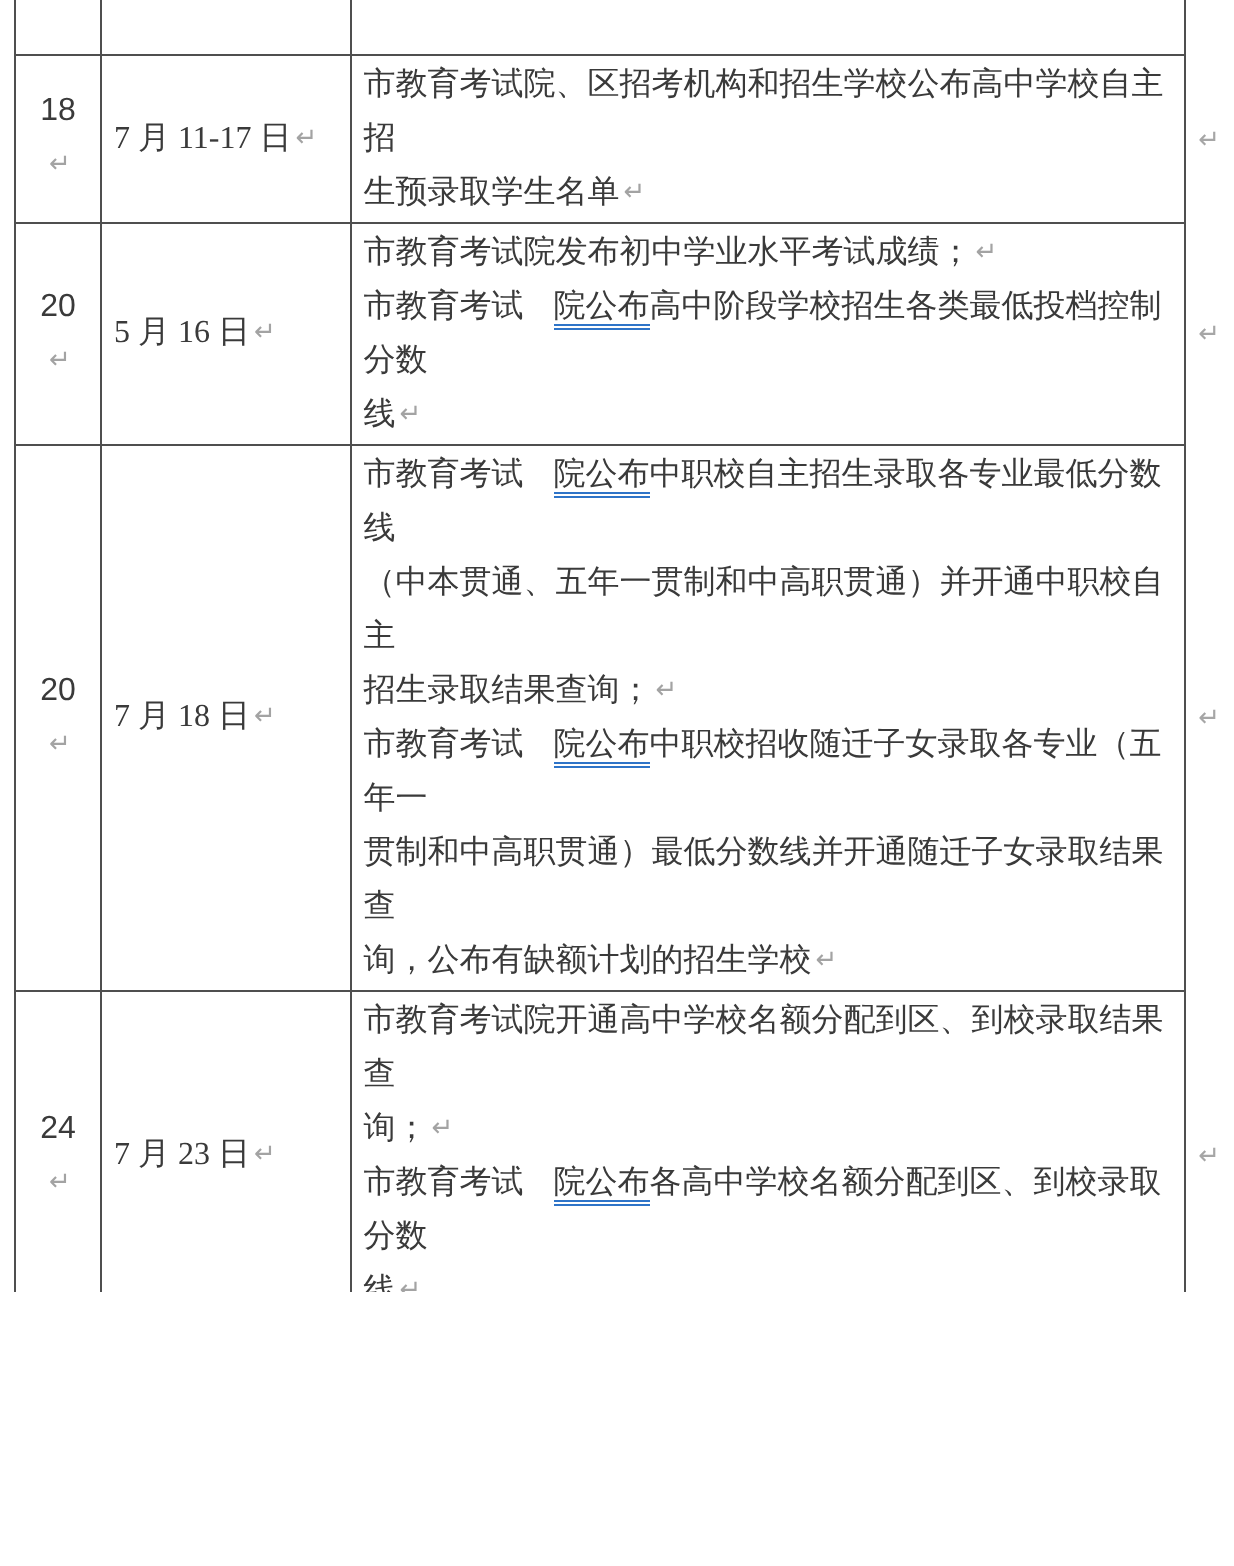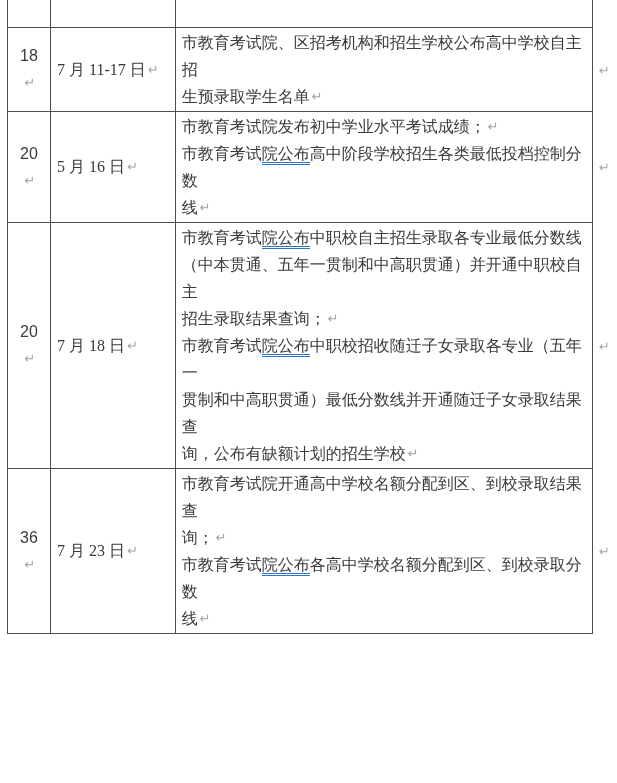--- a/index.html
+++ b/index.html
@@ -20,21 +20,21 @@
   col.c-num{width:43px;}
   col.c-date{width:125px;}
   col.c-content{width:418px;}
   col.c-out{width:22px;}
   td.num{text-align:center;padding:1px 2px;}
   td.date{padding-left:7px;font-family:Liberation Serif, serif;}
   td.content{vertical-align:middle;padding:1px 7px;}
   td.outside{border:none !important;vertical-align:top;padding:2px 0 0 4px;background:#fff;}
   tr.sliver td{height:5px;border-top:none;padding:0;}
   .para{white-space:pre-wrap;word-break:break-all;}
-  .gram{border-bottom:3px double #2E74C8;}
+  .gram{border-bottom:3px double #2E74C8;margin-left:15px;}
   .pmark{
     color:#a3a3a3;font-size:13px;line-height:1;
     display:inline-block;transform:translateY(-1px);
     padding-left:2px;user-select:none;
   }
   .rowmark{color:#a6a6a6;font-size:13px;line-height:1;display:inline-block;}
   .rowmark.clip{transform:translateY(-9px);}
 </style>
 </head>
 <body>
@@ -81,21 +81,21 @@
             <div class="para"><span>市教育考试</span><span class="gram">院公布</span><span>中职校自主招生录取各专业最低分数线
 （中本贯通、五年一贯制和中高职贯通）并开通中职校自主
 招生录取结果查询；</span><span class="pmark">↵</span></div>
             <div class="para"><span>市教育考试</span><span class="gram">院公布</span><span>中职校招收随迁子女录取各专业（五年一
 贯制和中高职贯通）最低分数线并开通随迁子女录取结果查
 询，公布有缺额计划的招生学校</span><span class="pmark">↵</span></div>
           </td>
           <td class="outside"><span class="rowmark">↵</span></td>
         </tr>
         <tr>
-          <td class="num"><span>36</span><span class="pmark">↵</span></td>
+          <td class="num"><span>24</span><span class="pmark">↵</span></td>
           <td class="date"><span>7 月 23 日</span><span class="pmark">↵</span></td>
           <td class="content">
             <div class="para"><span>市教育考试院开通高中学校名额分配到区、到校录取结果查
 询；</span><span class="pmark">↵</span></div>
             <div class="para"><span>市教育考试</span><span class="gram">院公布</span><span>各高中学校名额分配到区、到校录取分数
 线</span><span class="pmark">↵</span></div>
           </td>
           <td class="outside"><span class="rowmark">↵</span></td>
         </tr>
       </tbody>

